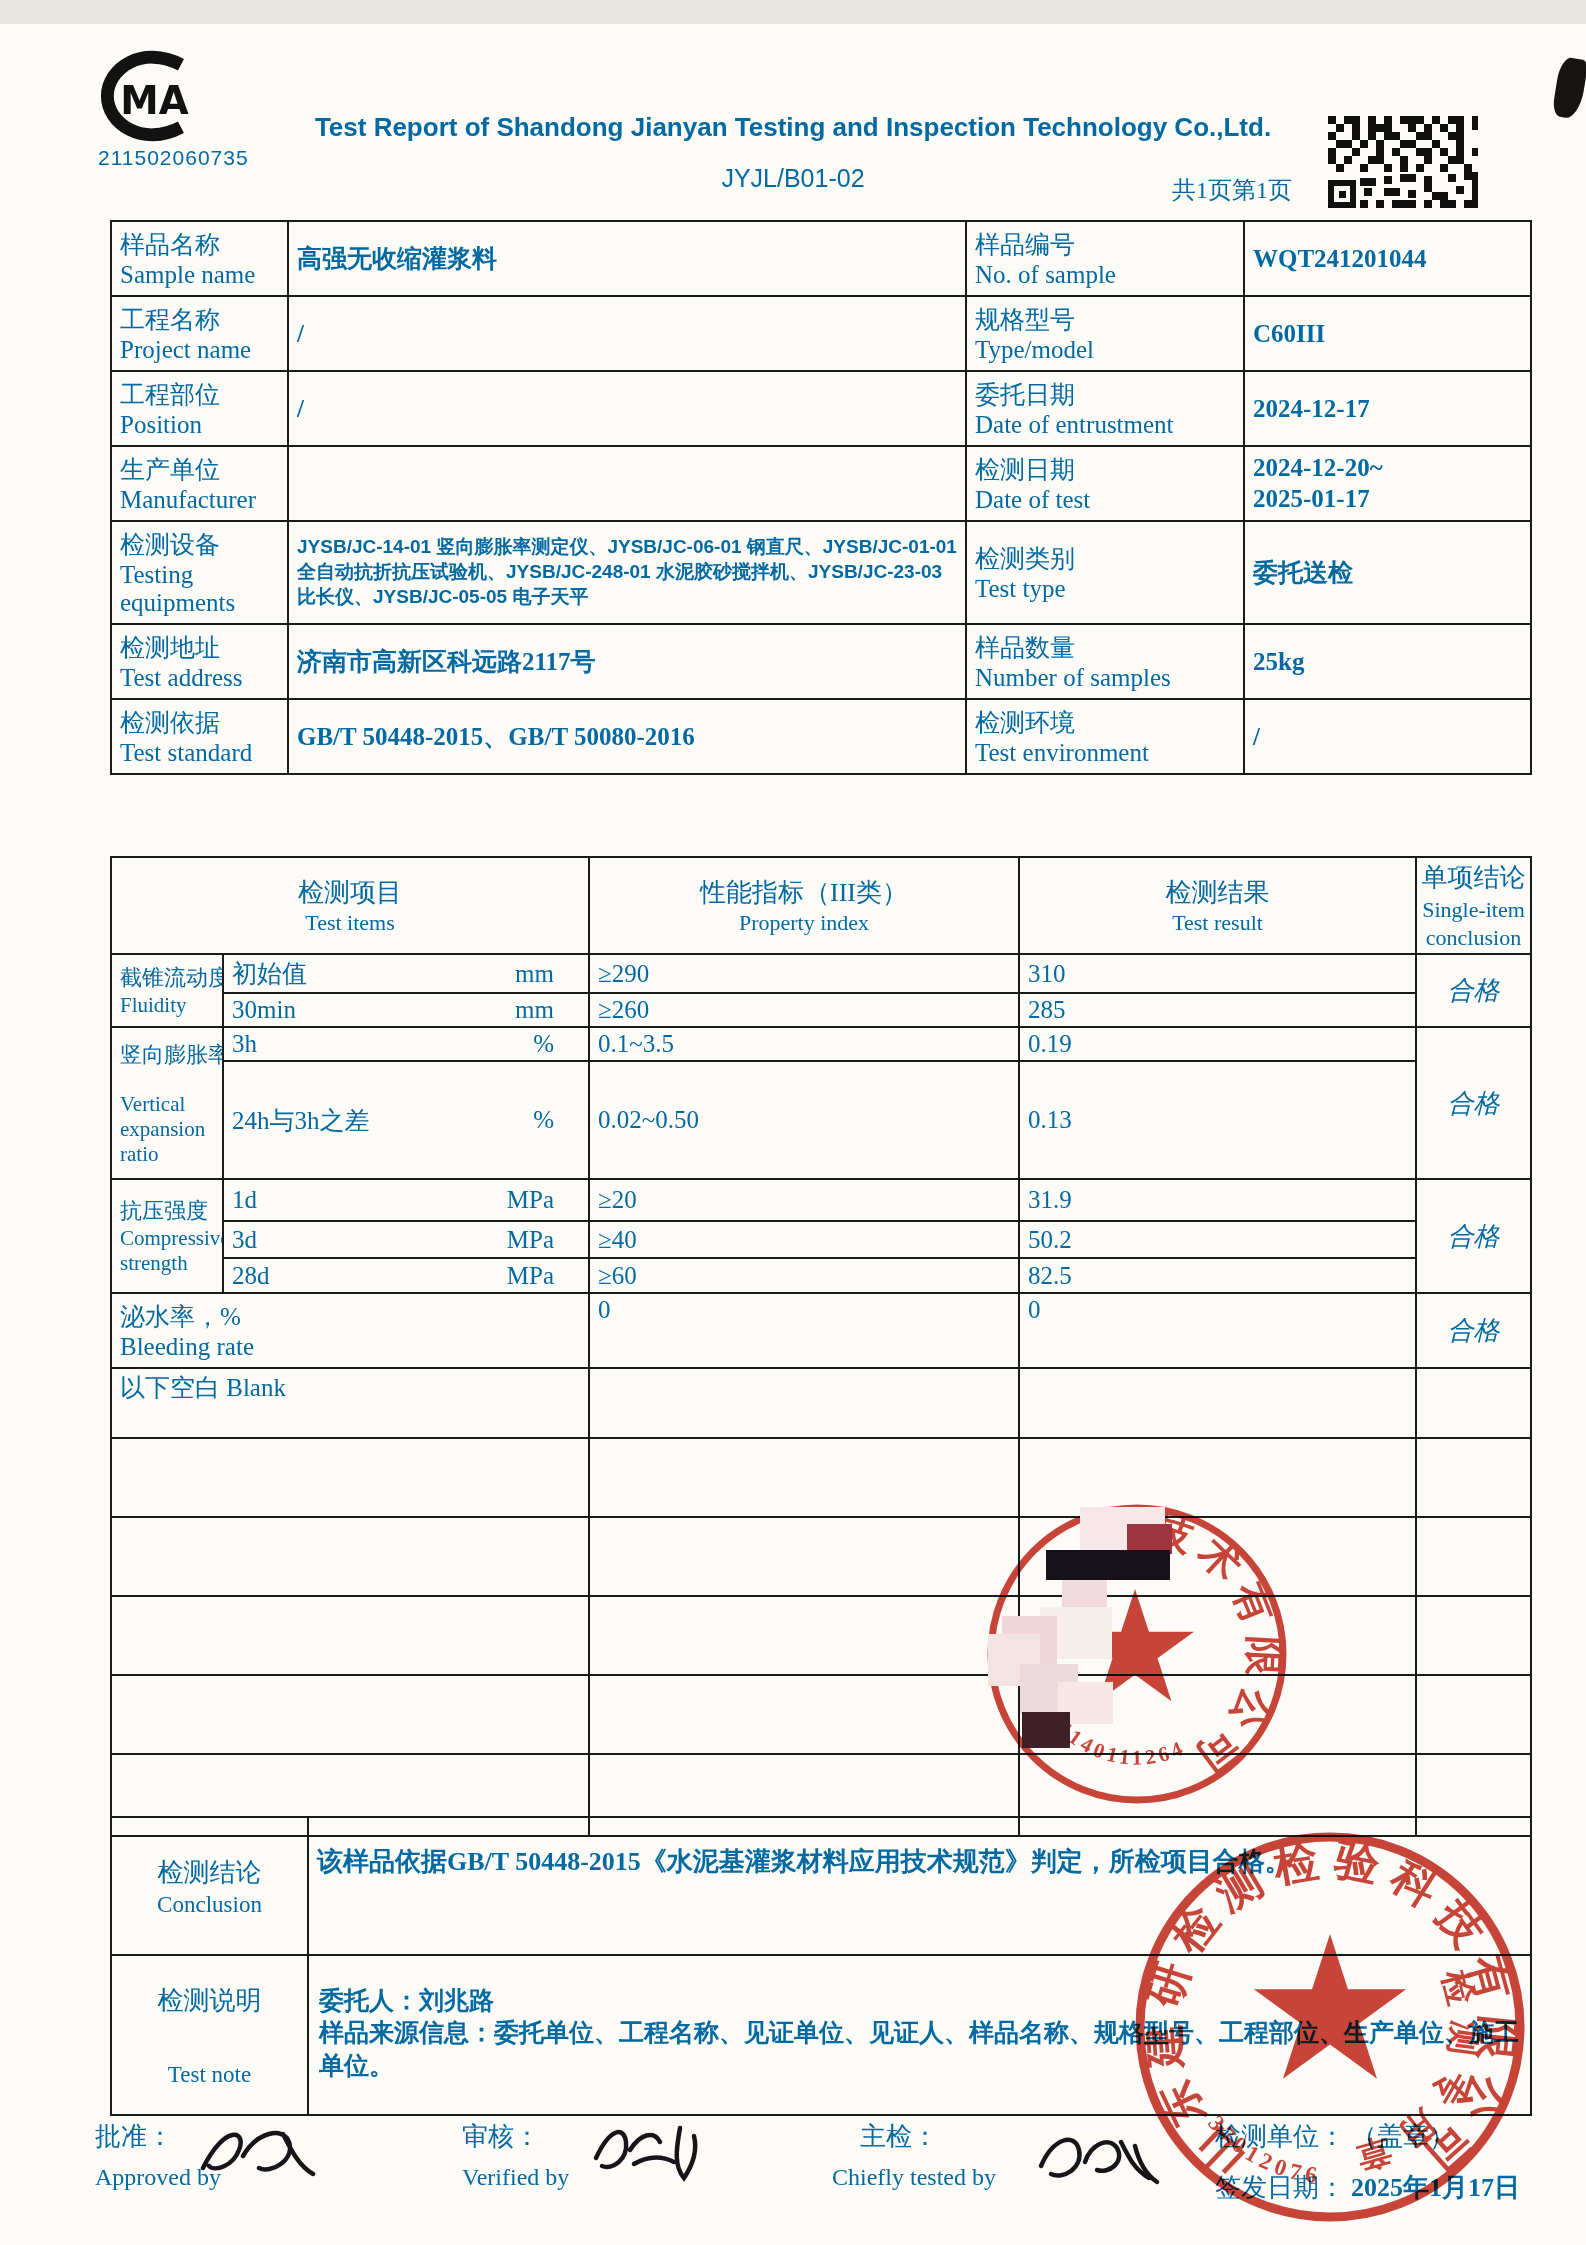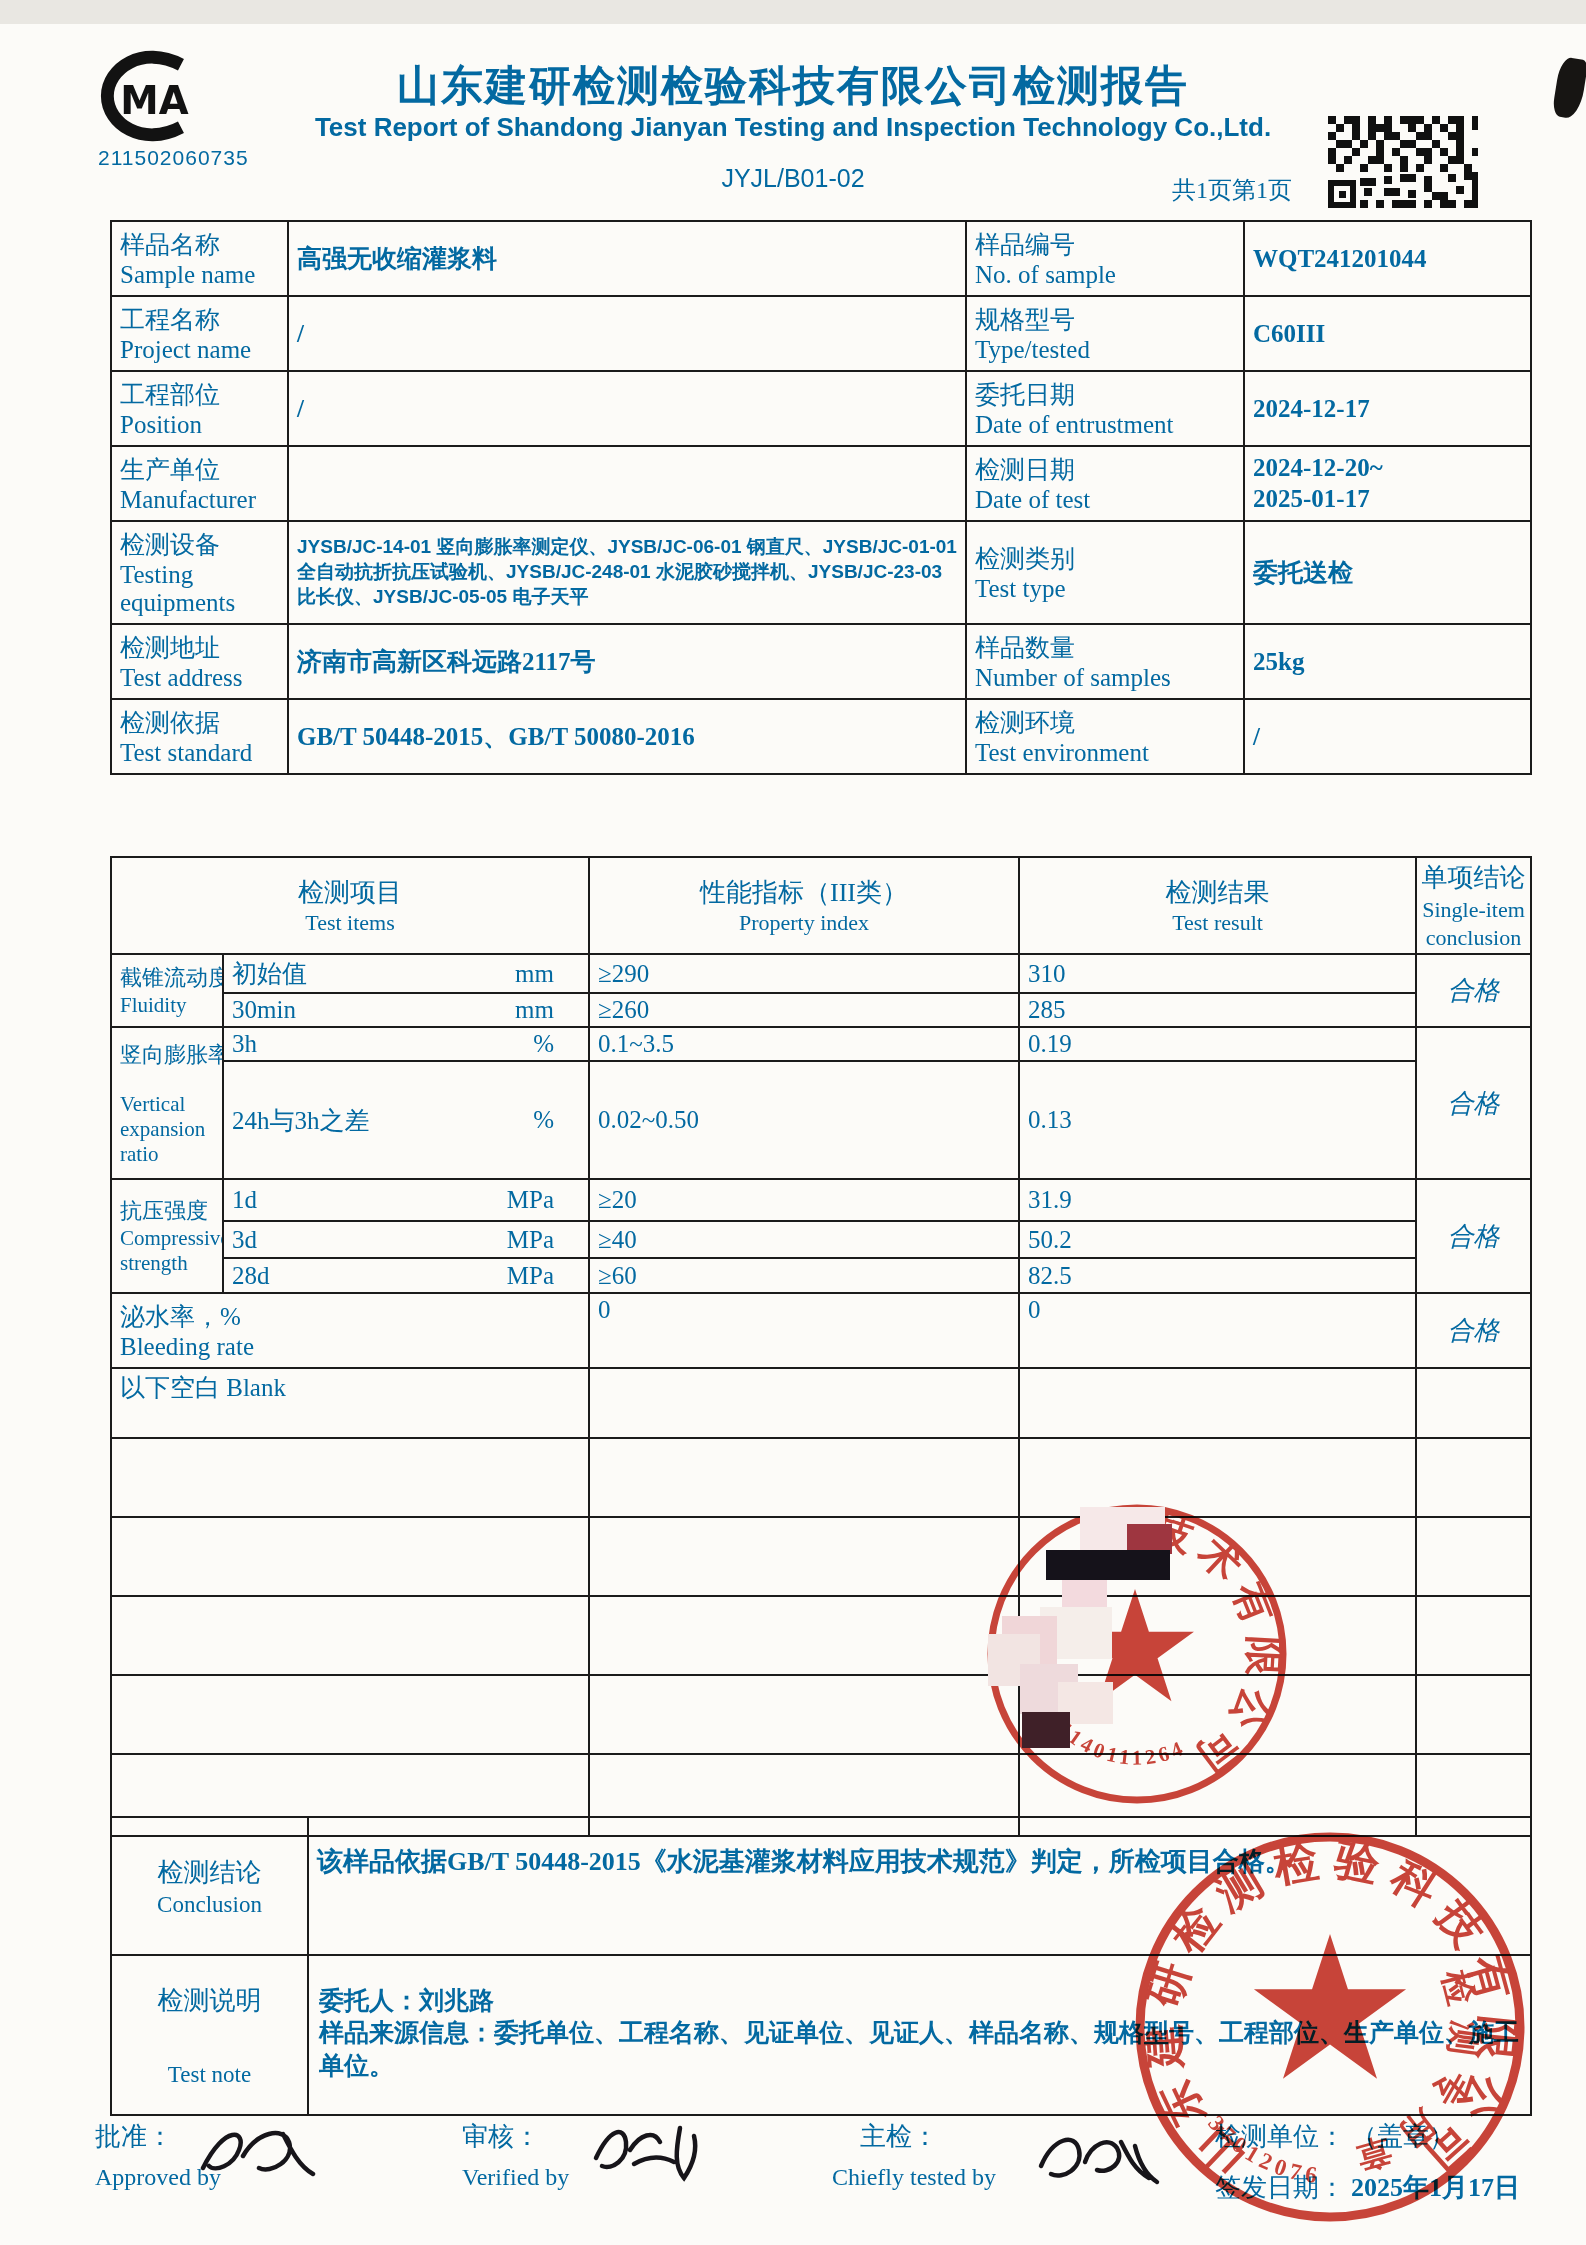--- a/index.html
+++ b/index.html
@@ -68,21 +68,20 @@
 <div class="sheet">
 
   <div class="cma">
     <svg width="92" height="92" viewBox="0 0 100 100">
       <path d="M88,16 C46,-6 8,20 8,50 C8,80 46,106 88,84" stroke="#121212" stroke-width="14" fill="none"></path>
       <text x="22" y="70" font-family="DejaVu Sans, sans-serif" font-weight="bold" font-size="42" fill="#121212">MA</text>
     </svg>
   </div>
   <div class="cma-number">211502060735</div>
 
-  <div class="title-cn">山东建研检测检验科技有限公司检测报告</div>
   <div class="title-en">Test Report of Shandong Jianyan Testing and Inspection Technology Co.,Ltd.</div>
   <div class="form-code">JYJL/B01-02</div>
   <div class="page-info">共1页第1页</div>
 
   <div class="qr">
     <svg width="150" height="94" viewBox="0 0 150 94" fill="#101010">
       <rect x="0" y="0" width="8" height="8"></rect>
         <rect x="16" y="0" width="16" height="8"></rect>
         <rect x="40" y="0" width="8" height="16"></rect>
         <rect x="56" y="0" width="8" height="8"></rect>
@@ -178,21 +177,21 @@
       <td>
             <div class="lblbox">
               <span class="cn">工程名称</span>
               <span class="en">Project name</span>
             </div>
           </td>
       <td class="val">/</td>
       <td>
             <div class="lblbox">
               <span class="cn">规格型号</span>
-              <span class="en">Type/tested</span>
+              <span class="en">Type/model</span>
             </div>
           </td>
       <td class="val">C60III</td>
     </tr>
     <tr style="height:67px">
       <td>
             <div class="lblbox">
               <span class="cn">工程部位</span>
               <span class="en">Position</span>
             </div>

